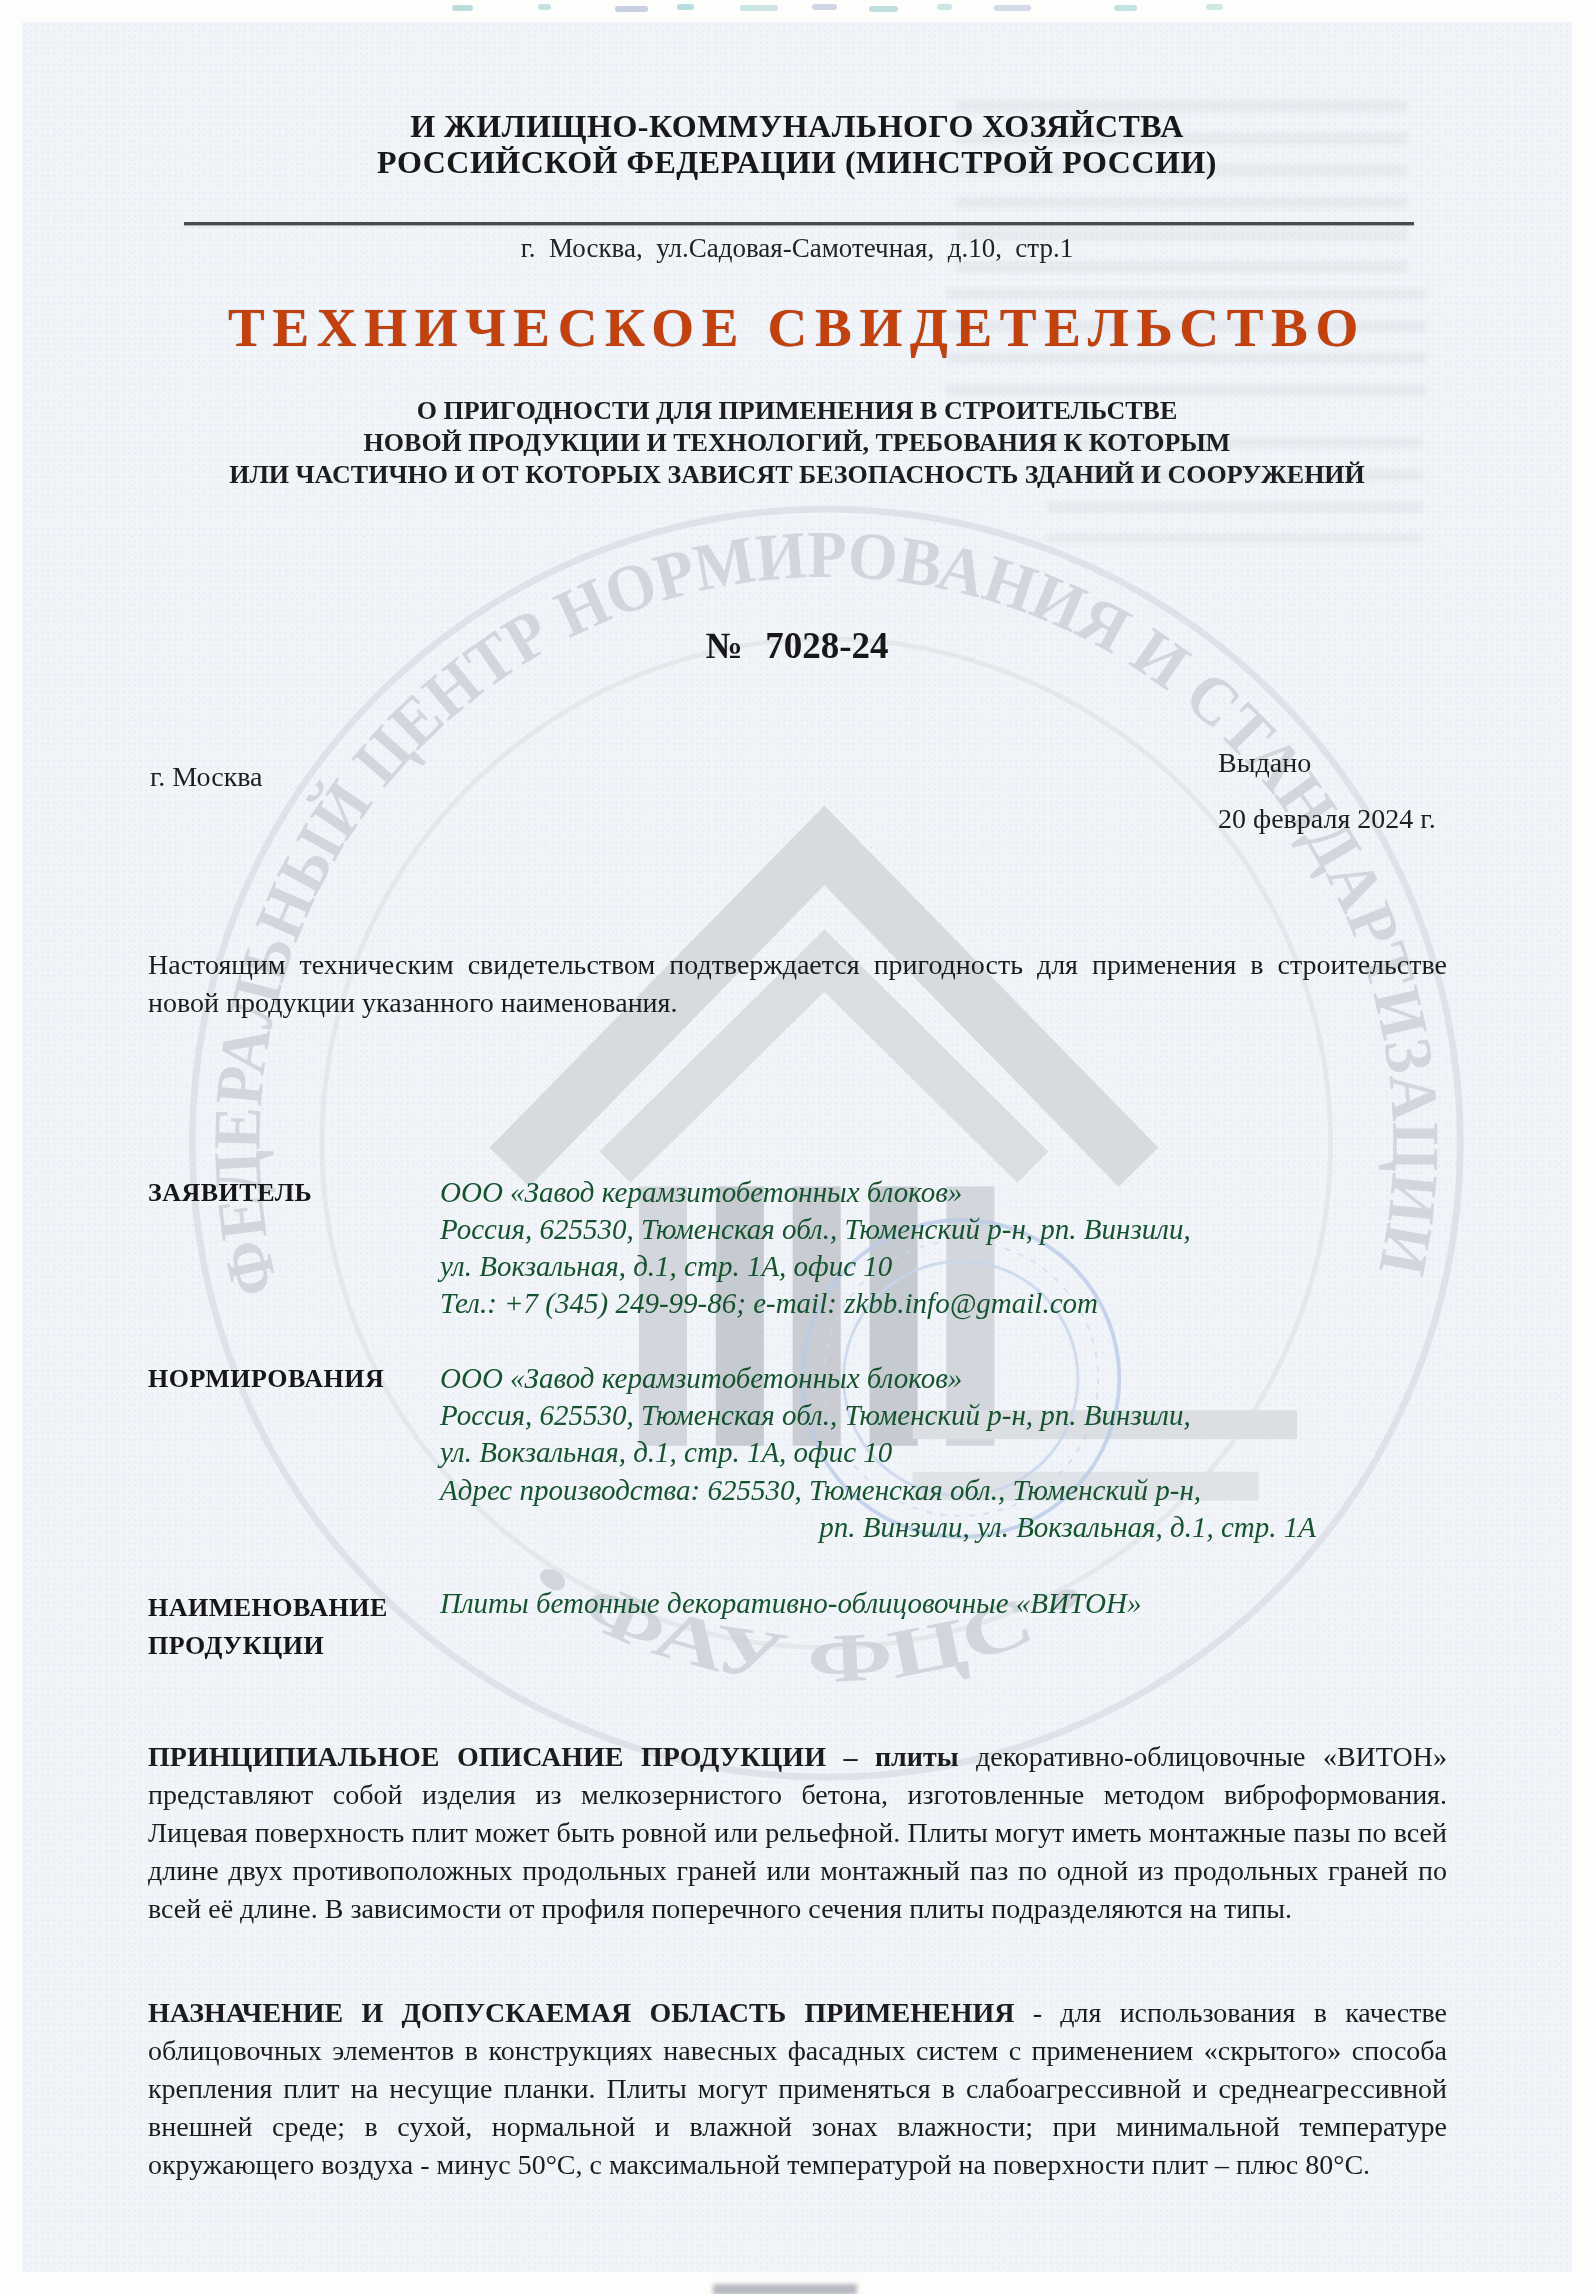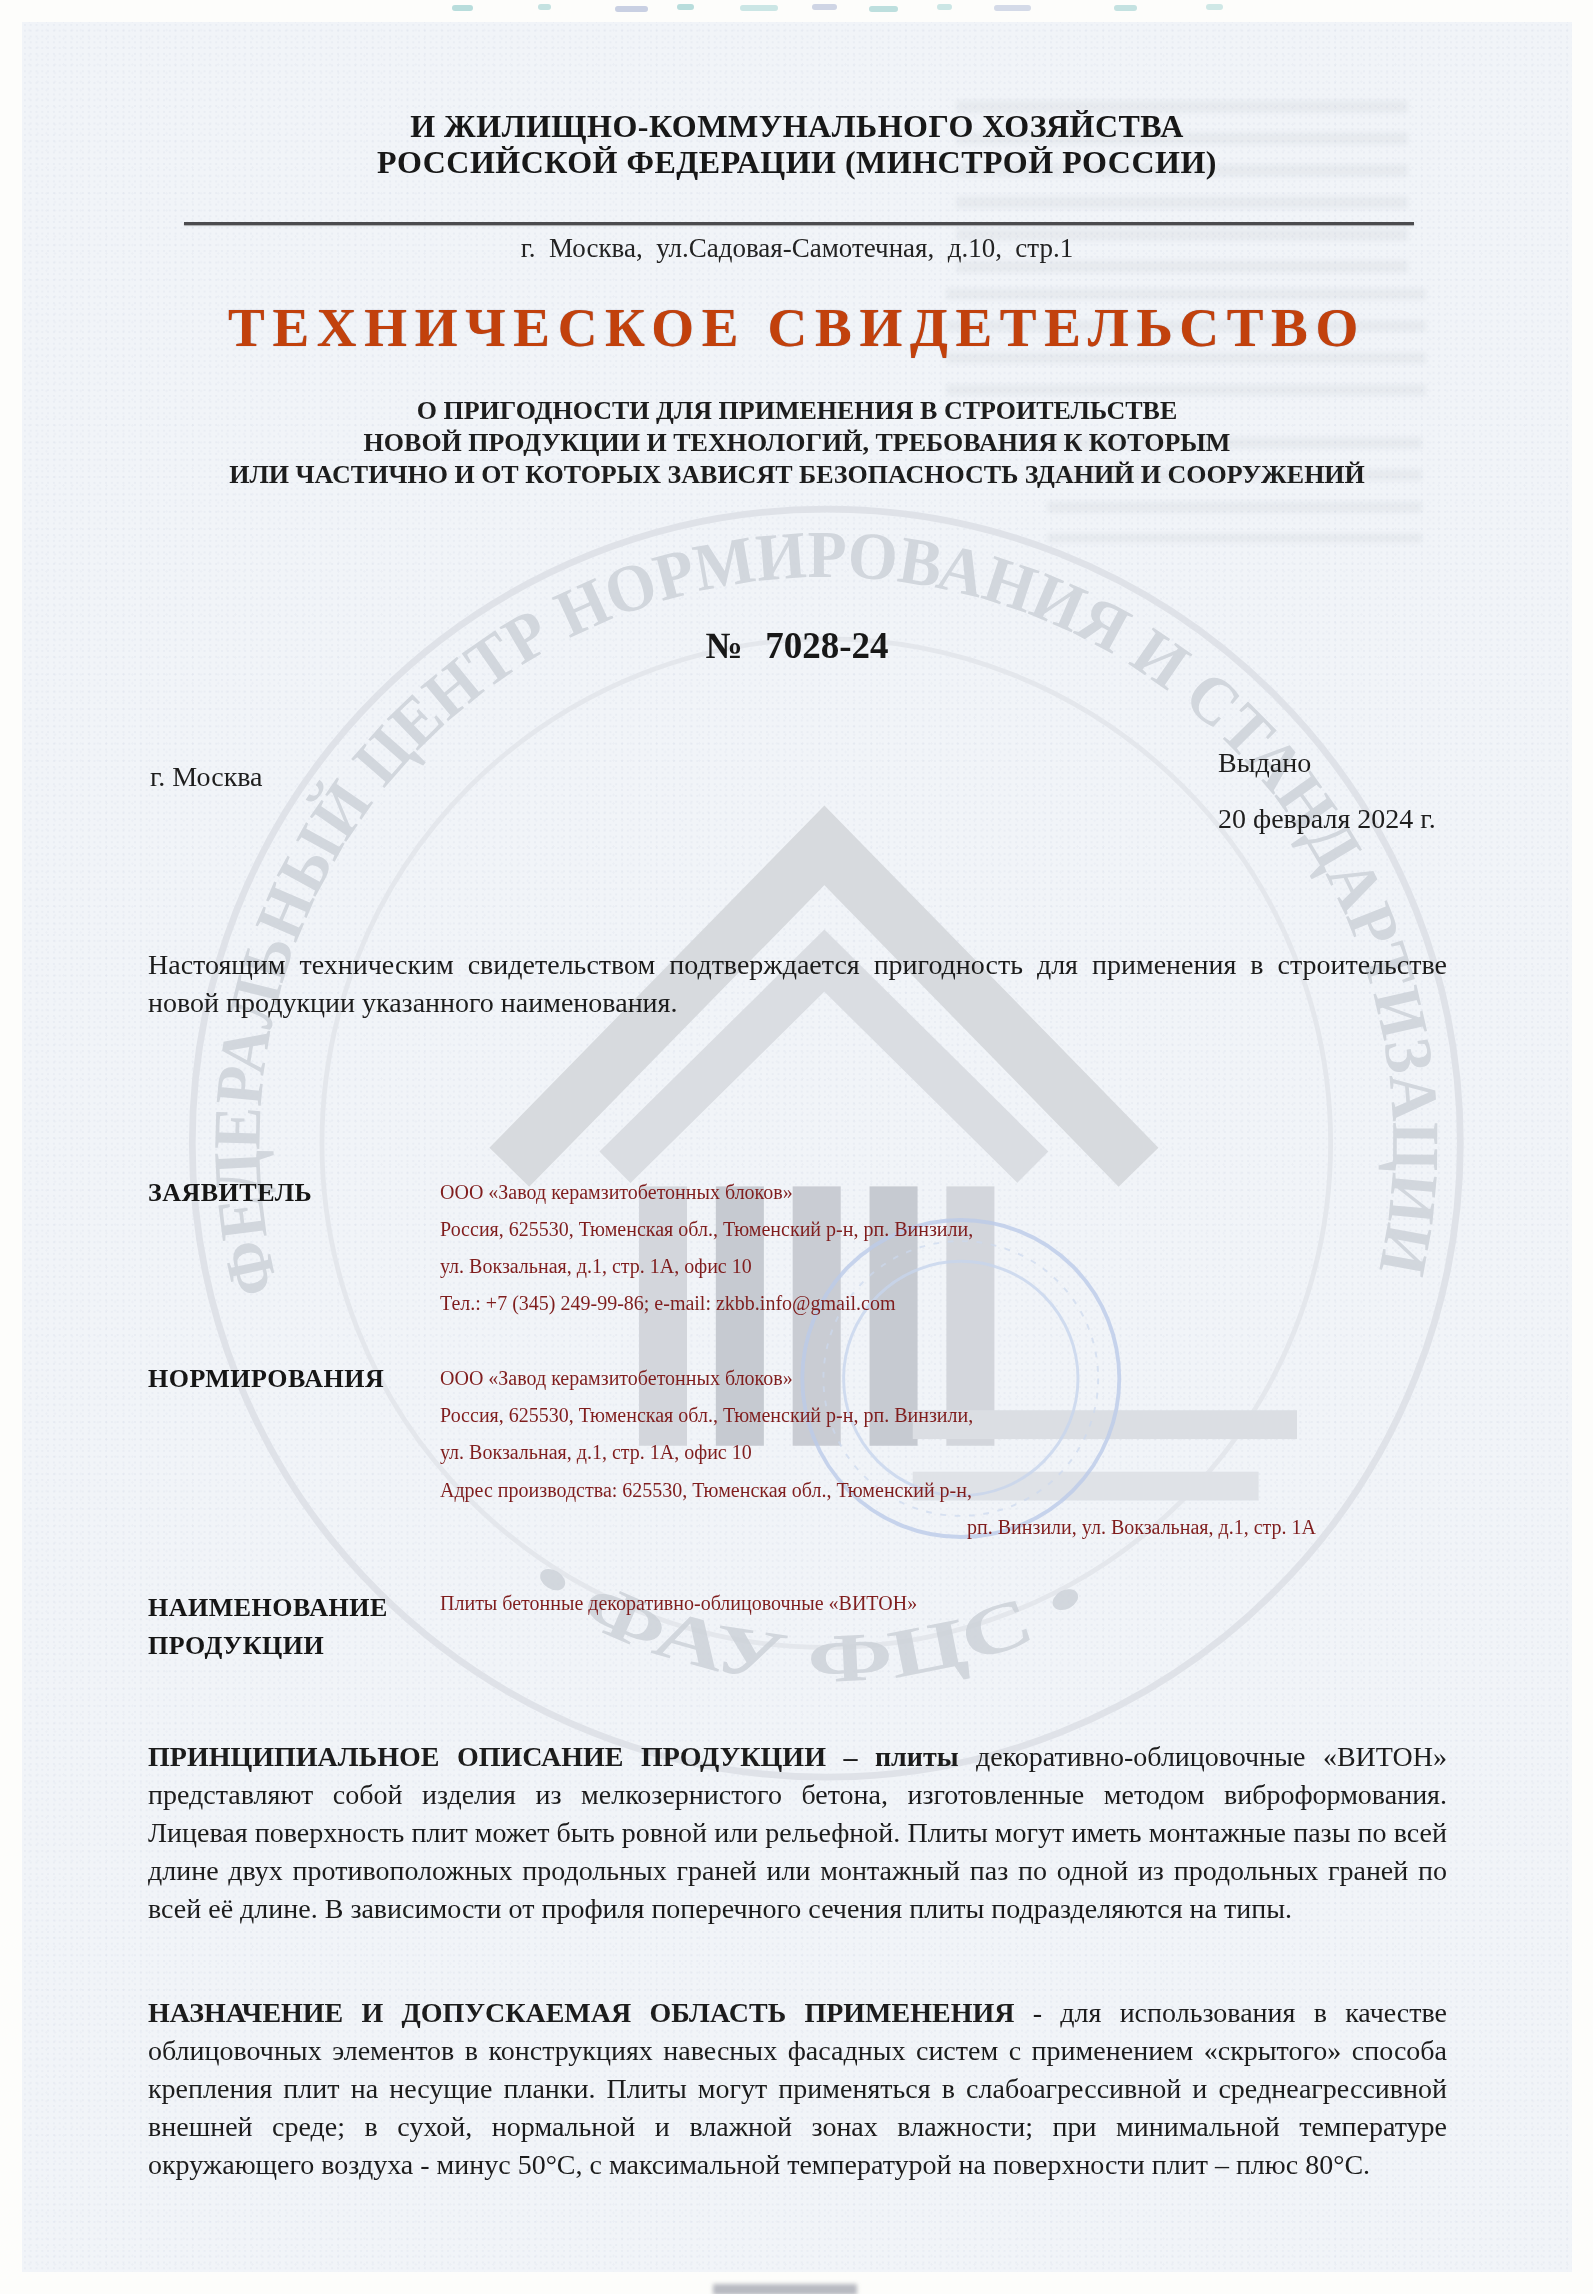--- a/index.html
+++ b/index.html
@@ -66,21 +66,21 @@
   .city{ top:761px; left:150px; font-size:28px; }
   .issued-label{ top:747px; left:1218px; font-size:28px; }
   .issued-date{ top:803px; left:1218px; font-size:28px; }
   .para{
     left:148px; width:1299px; font-size:28px; line-height:38px;
     text-align:justify; color:#1c1c1c;
   }
   .p1{ top:918px; }
   .p2{ top:1014px; }
   .field-label{ font-weight:bold; font-size:26px; letter-spacing:0.5px; color:#161616; }
-  .val{ font-size:20px; line-height:37px; color:#7f1d1d; }
+  .val{ font-size:29px; line-height:37px; color:#14532d;font-style:italic; }
   .applicant-label{ top:1178px; left:148px; }
   .applicant-val{ top:1174px; left:440px; width:1018px; }
   .manufacturer-label{ top:1364px; left:148px; }
   .manufacturer-val{ top:1360px; left:440px; width:1018px; }
   .production{ top:1472px; left:440px; width:876px; }
   .production .line2{ text-align:right; }
   .product-label{ top:1589px; left:148px; line-height:38px; }
   .product-val{ top:1585px; left:440px; width:1018px; }
   .lead{ font-weight:bold; }
   .desc{ top:1710px; }

